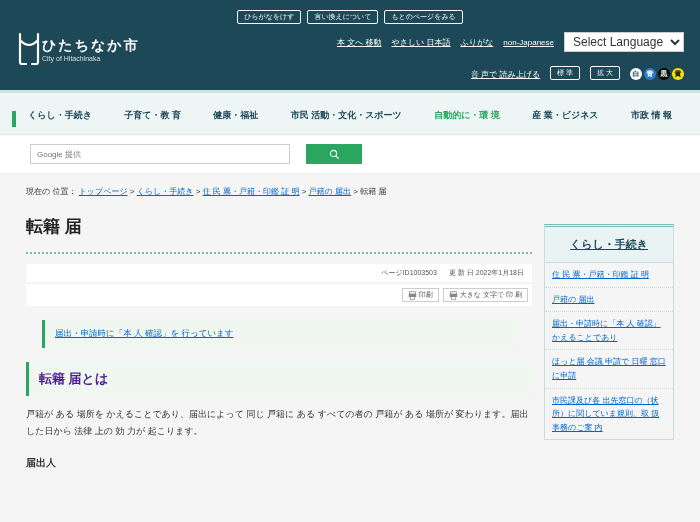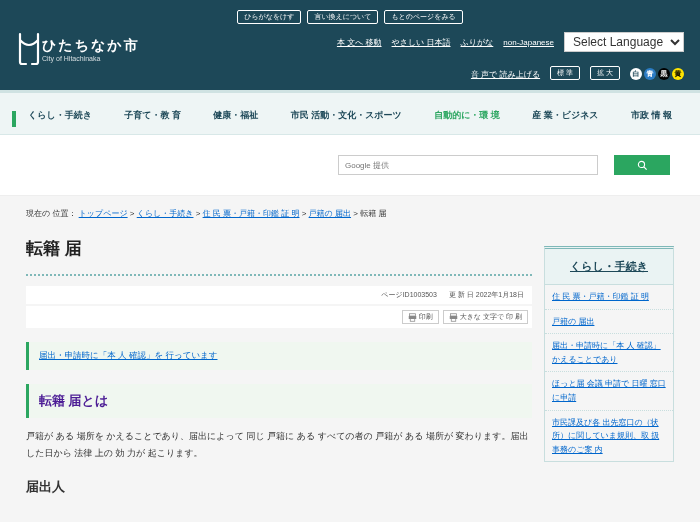--- a/index.html
+++ b/index.html
@@ -19,37 +19,37 @@
 .hdr-sub{display:flex;gap:10px;font-size:8px;align-items:flex-end}
 .dots{display:flex;gap:2px}
 .dot{width:12px;height:12px;border-radius:50%;display:inline-flex;align-items:center;justify-content:center;font-size:7px;font-weight:bold}
 .d1{background:#fff;color:#1d4858}.d2{background:#2b7cc4;color:#fff}.d3{background:#000;color:#fff}.d4{background:#ffe400;color:#000}
 .cat-bar{background:#eef5f5;border-top:3px solid #cfe2e2;border-bottom:1px solid #d8e8e8}
 .cat-wrap{max-width:680px;margin:0 auto;display:flex;justify-content:space-between;padding:16px 12px 12px}
 .cat{font-size:9px;text-align:center;color:#1d4858;position:relative;padding:0 6px}
 .cat .main{font-weight:bold}
 .cat.active::before{content:"";position:absolute;left:-10px;top:2px;width:4px;height:16px;background:#2ba660}
 .search-row{background:#fff;padding:8px 0;border-bottom:1px solid #eee}
-.search-wrap{max-width:680px;margin:12px auto;display:flex;justify-content:flex-end;padding:0 20px;gap:16px}
+.search-wrap{max-width:680px;margin:1px auto;display:flex;justify-content:flex-start;padding:0 20px;gap:16px}
 .search-in{width:260px;height:20px;border:1px solid #ccc;font-size:8px;padding:0 6px}
 .search-btn{width:56px;height:20px;background:#2ba660;border:none;display:inline-flex;align-items:center;justify-content:center;color:#fff}
 .content{max-width:680px;margin:0 auto;padding:6px 16px 20px;display:flex;gap:12px}
 .main{flex:1;min-width:0}
 .crumb{font-size:8px;padding:6px 0;color:#333}
 .crumb a{color:#0066cc;text-decoration:underline}
 .page-title{font-size:17px;font-weight:bold;margin:12px 0 14px;color:#222}
 .hr-dashed{border:none;border-top:2px dotted #7fb8b8;margin:0 0 10px}
 .meta-row{background:#fff;display:flex;justify-content:flex-end;gap:4px;padding:4px;font-size:7px;align-items:center;flex-wrap:wrap}
 .meta-box{border:1px solid #ccc;padding:1px 5px;display:inline-flex;align-items:center;gap:2px;color:#555}
 .meta-txt{color:#555;padding:0 4px}
-.notice{background:#f0f7f0;border-left:3px solid #2ba660;padding:8px 10px;margin:14px 0}
+.notice{background:#f0f7f0;border-left:3px solid #2ba660;padding:8px 10px;margin:14px 16px}
 .notice a{color:#0066cc;text-decoration:underline;font-size:8.5px}
 .sec-h{background:#f0f7f0;border-left:3px solid #2ba660;padding:8px 10px;font-size:13px;font-weight:bold;margin:14px 0 8px;color:#4c1d95}
 .body-txt{font-size:9px;line-height:1.9;color:#333;padding:2px 0}
-.sub-h{font-size:13px;font-weight:bold;margin:14px 0 4px}
+.sub-h{font-size:10px;font-weight:bold;margin:14px 0 4px}
 .side{width:130px;flex:0 0 130px}
 .side-h{background:#eaf3f3;border:1px solid #c8dede;border-top:3px double #7fb8b8;padding:10px 8px;font-size:11px;font-weight:bold;text-align:center;margin-top:44px}
 .side-h a{color:#1d4858;text-decoration:underline}
 .side-list{border:1px solid #c8dede;border-top:none}
 .side-item{border-bottom:1px dotted #c8dede;padding:5px 7px}
 .side-item:last-child{border-bottom:none}
 .side-item a{color:#0066cc;text-decoration:underline;font-size:8px;line-height:1.7}
 .glass{width:11px;height:11px}
 .u{text-decoration:underline}
 </style>

